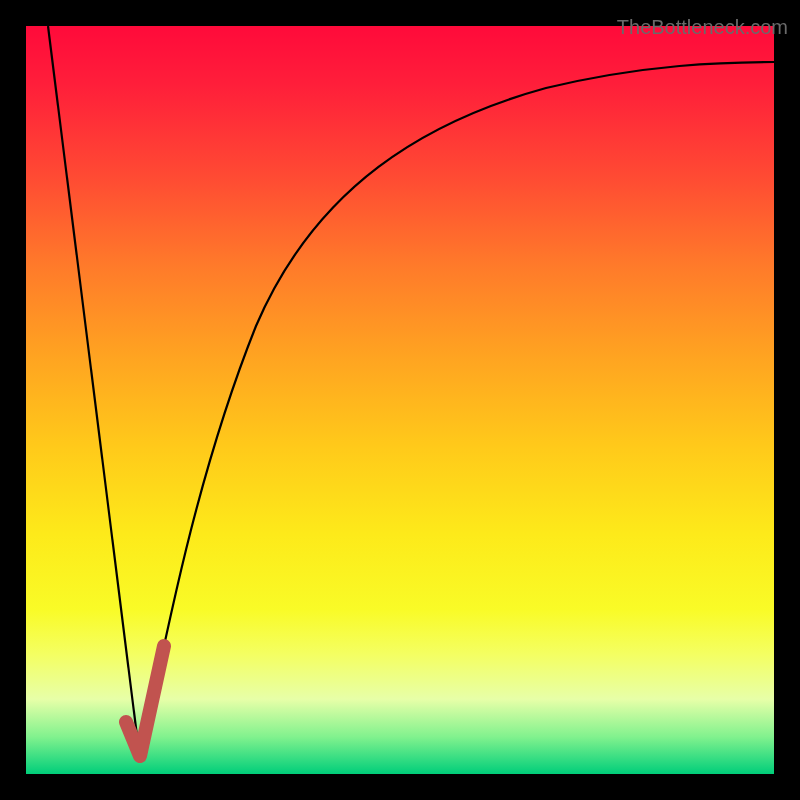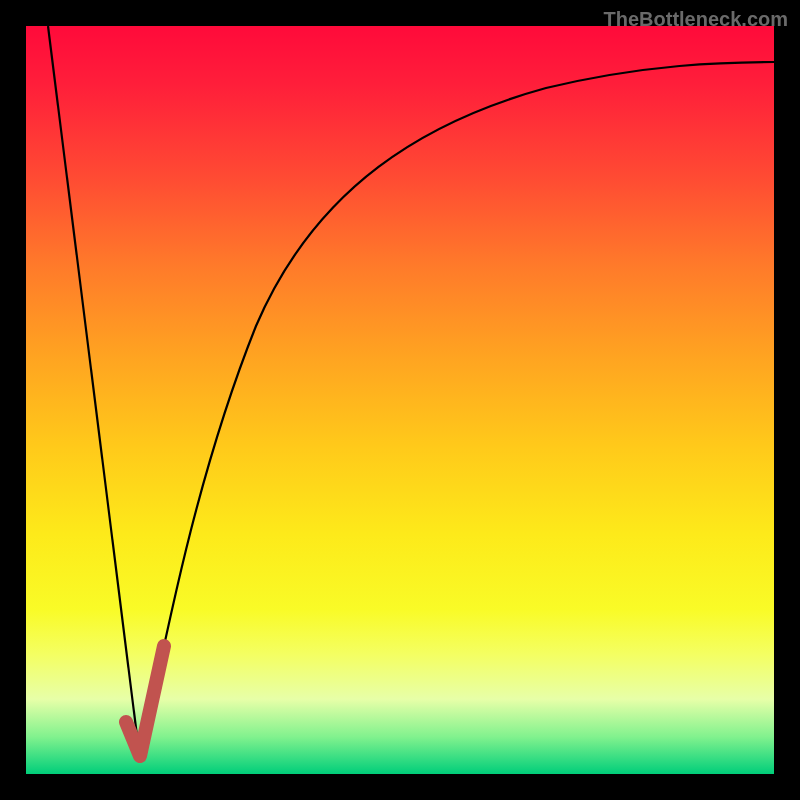--- a/index.html
+++ b/index.html
@@ -5,25 +5,25 @@
   * { margin: 0; padding: 0; box-sizing: border-box; }
   body {
     width: 800px;
     height: 800px;
     background: #000;
     position: relative;
     font-family: Arial, sans-serif;
   }
   .watermark {
     position: absolute;
-    top: 8px;
+    top: 16px;
     right: 12px;
     font-size: 20px;
     color: #6a6a6a;
-    font-weight: 700;
+    font-weight: 400;
     z-index: 10;
     margin-left: 36px;
   }
   .plot-area {
     position: absolute;
     left: 26px;
     top: 26px;
     width: 748px;
     height: 748px;
     background: linear-gradient(to bottom,

